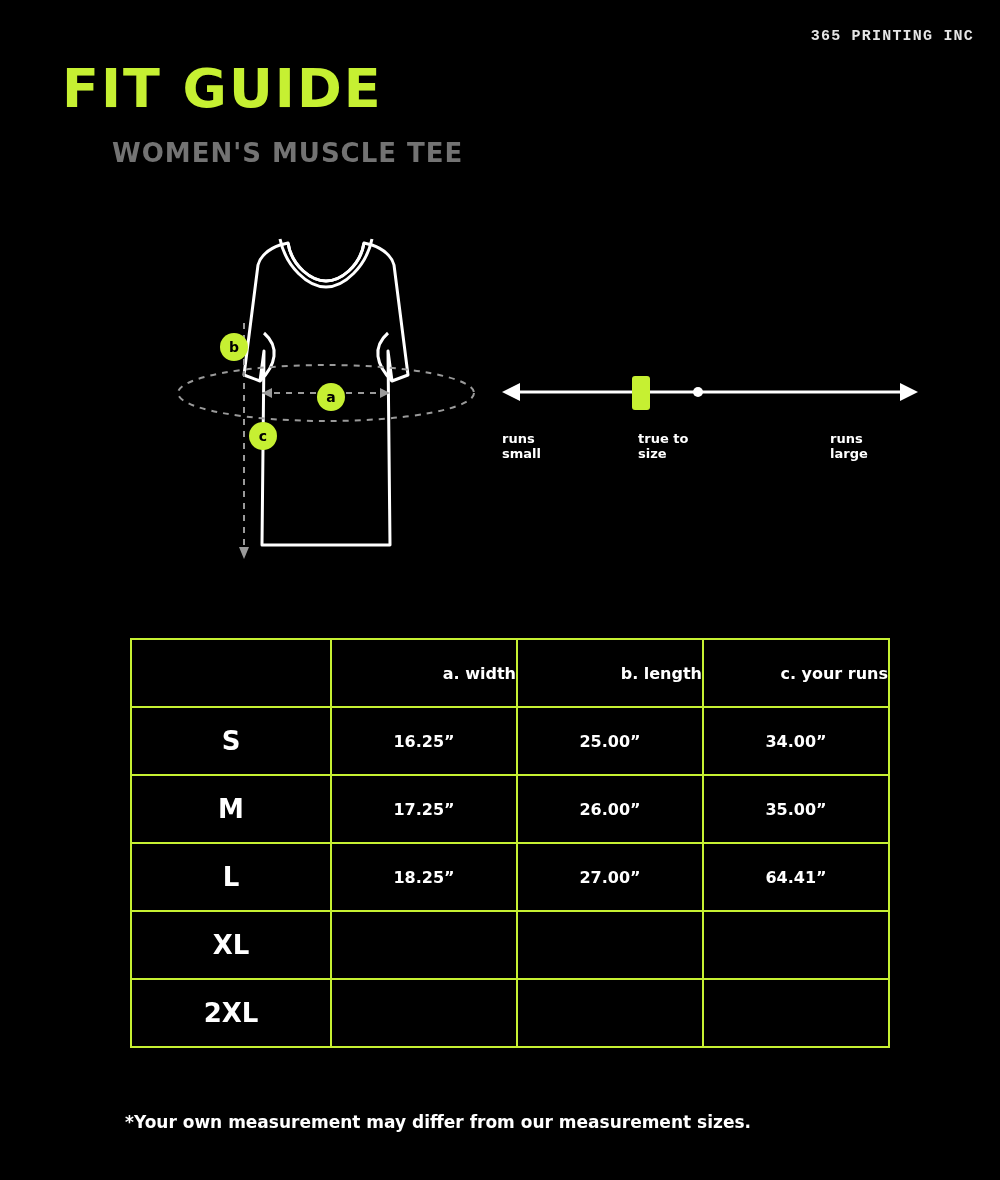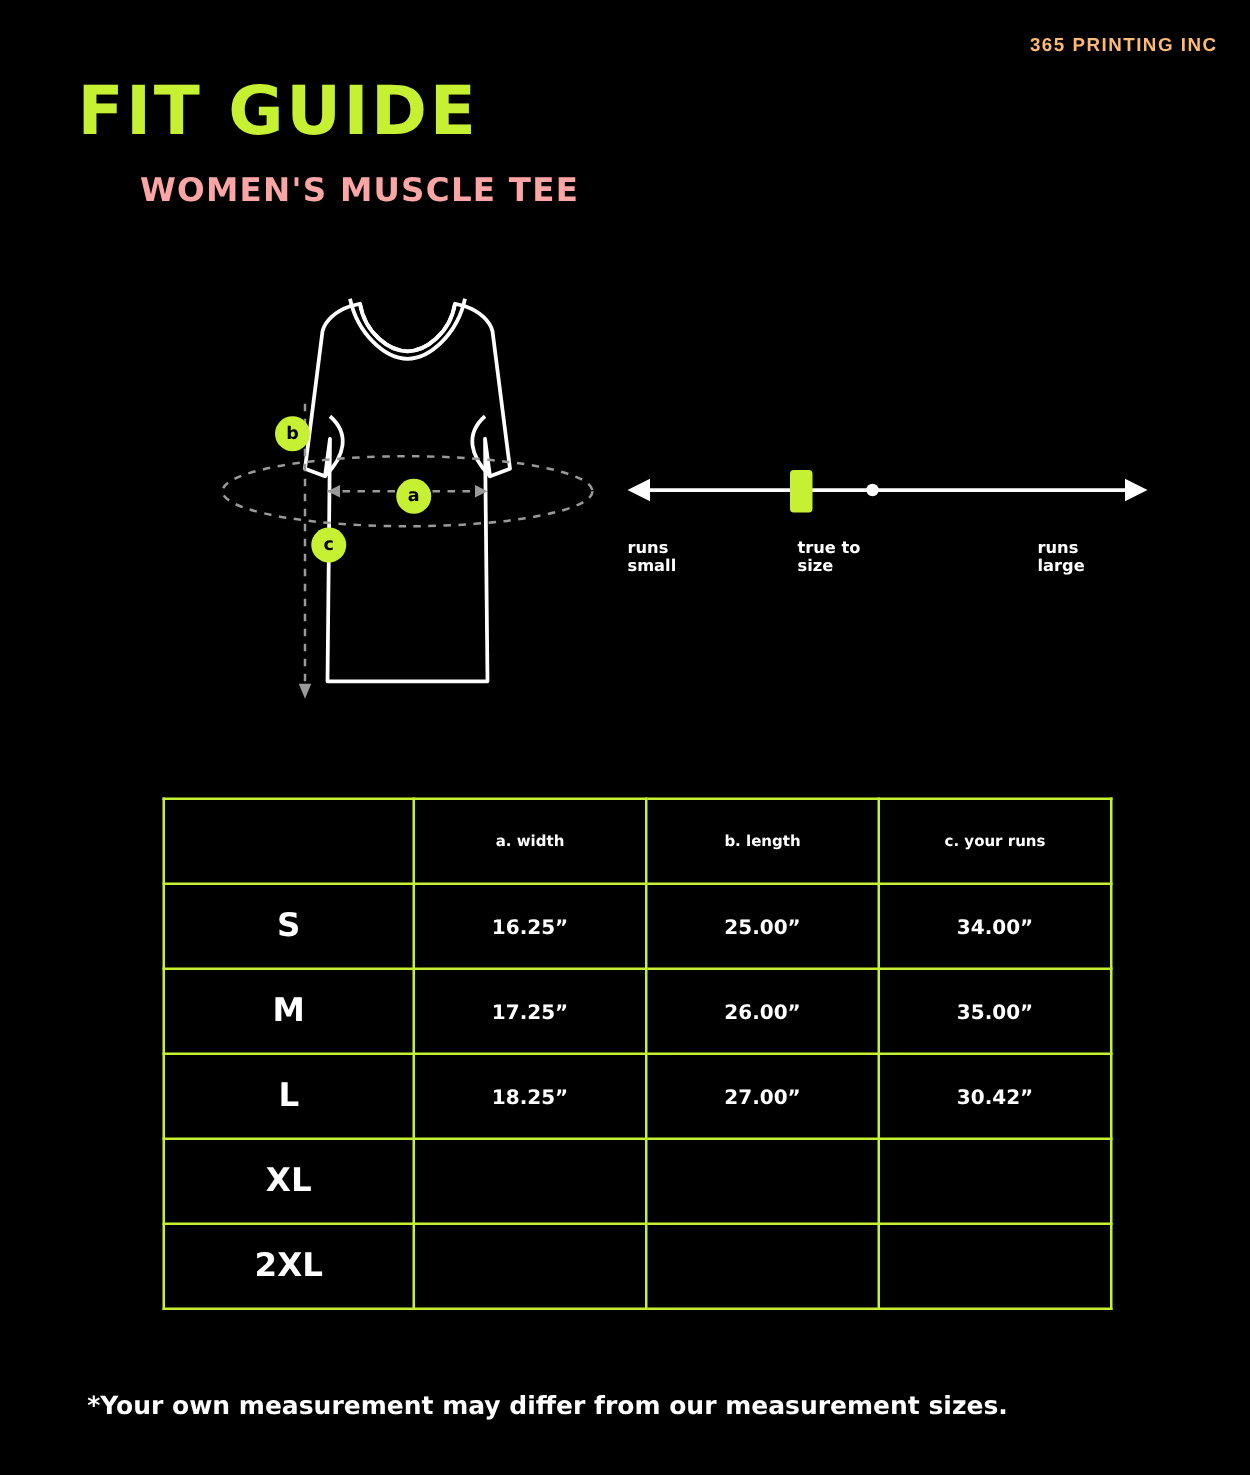--- a/index.html
+++ b/index.html
@@ -12,25 +12,25 @@
     height: 1180px;
     position: relative;
     font-family: "DejaVu Sans", sans-serif;
     color: #ffffff;
     overflow: hidden;
   }
   .brand {
     position: absolute;
     top: 28px;
     right: 26px;
-    font-family: Liberation Sans, sans-serif;
+    font-family: Liberation Mono, monospace;
     font-weight: bold;
     font-size: 15px;
     letter-spacing: 1.2px;
-    color: #fdba74;
+    color: #e5e5e5;
     margin-left: 41px;
   }
   .title {
     position: absolute;
     left: 62px;
     top: 62px;
     font-family: "DejaVu Sans", sans-serif;
     font-weight: bold;
     font-size: 54px;
     letter-spacing: 2px;
@@ -38,21 +38,21 @@
     line-height: 1;
   }
   .subtitle {
     position: absolute;
     left: 112px;
     top: 140px;
     font-family: "DejaVu Sans", sans-serif;
     font-weight: bold;
     font-size: 26px;
     letter-spacing: 1px;
-    color: #fca5a5;
+    color: #737373;
     line-height: 1;
   }
 
   
   .shirt-area {
     position: absolute;
     left: 140px;
     top: 215px;
     width: 360px;
     height: 370px;
@@ -109,22 +109,23 @@
   .size-table td, .size-table th {
     border: 2px solid #c6f032;
     height: 66px;
     text-align: center;
     vertical-align: middle;
     padding: 0;
   }
   .size-table th {
     font-family: "DejaVu Sans", sans-serif;
     font-weight: bold;
-    font-size: 12px;
-    color: #ffffff;
+    font-size: 16px;
+    color: #ffffff;
+    text-align: right;
   }
   .size-table td.size-name {
     font-family: "DejaVu Sans", sans-serif;
     font-weight: bold;
     font-size: 26px;
     color: #ffffff;
   }
   .size-table td.val {
     font-family: "DejaVu Sans", sans-serif;
     font-weight: bold;
@@ -135,21 +136,21 @@
   .col-metric { width: 186px; }
 
   .footnote {
     position: absolute;
     left: 0;
     top: 1112px;
     width: 876px;
     text-align: center;
     font-family: "DejaVu Sans", sans-serif;
     font-weight: bold;
-    font-size: 20px;
+    font-size: 17px;
     color: #ffffff;
   }
 </style>
 </head>
 <body>
 
 <div class="brand">365 PRINTING INC</div>
 
 <div class="title">FIT GUIDE</div>
 <div class="subtitle">WOMEN'S MUSCLE TEE</div>
@@ -230,21 +231,21 @@
     <tr>
       <td class="size-name">M</td>
       <td class="val">17.25”</td>
       <td class="val">26.00”</td>
       <td class="val">35.00”</td>
     </tr>
     <tr>
       <td class="size-name">L</td>
       <td class="val">18.25”</td>
       <td class="val">27.00”</td>
-      <td class="val">30.42”</td>
+      <td class="val">64.41”</td>
     </tr>
     <tr>
       <td class="size-name">XL</td>
       <td class="val"></td>
       <td class="val"></td>
       <td class="val"></td>
     </tr>
     <tr>
       <td class="size-name">2XL</td>
       <td class="val"></td>

